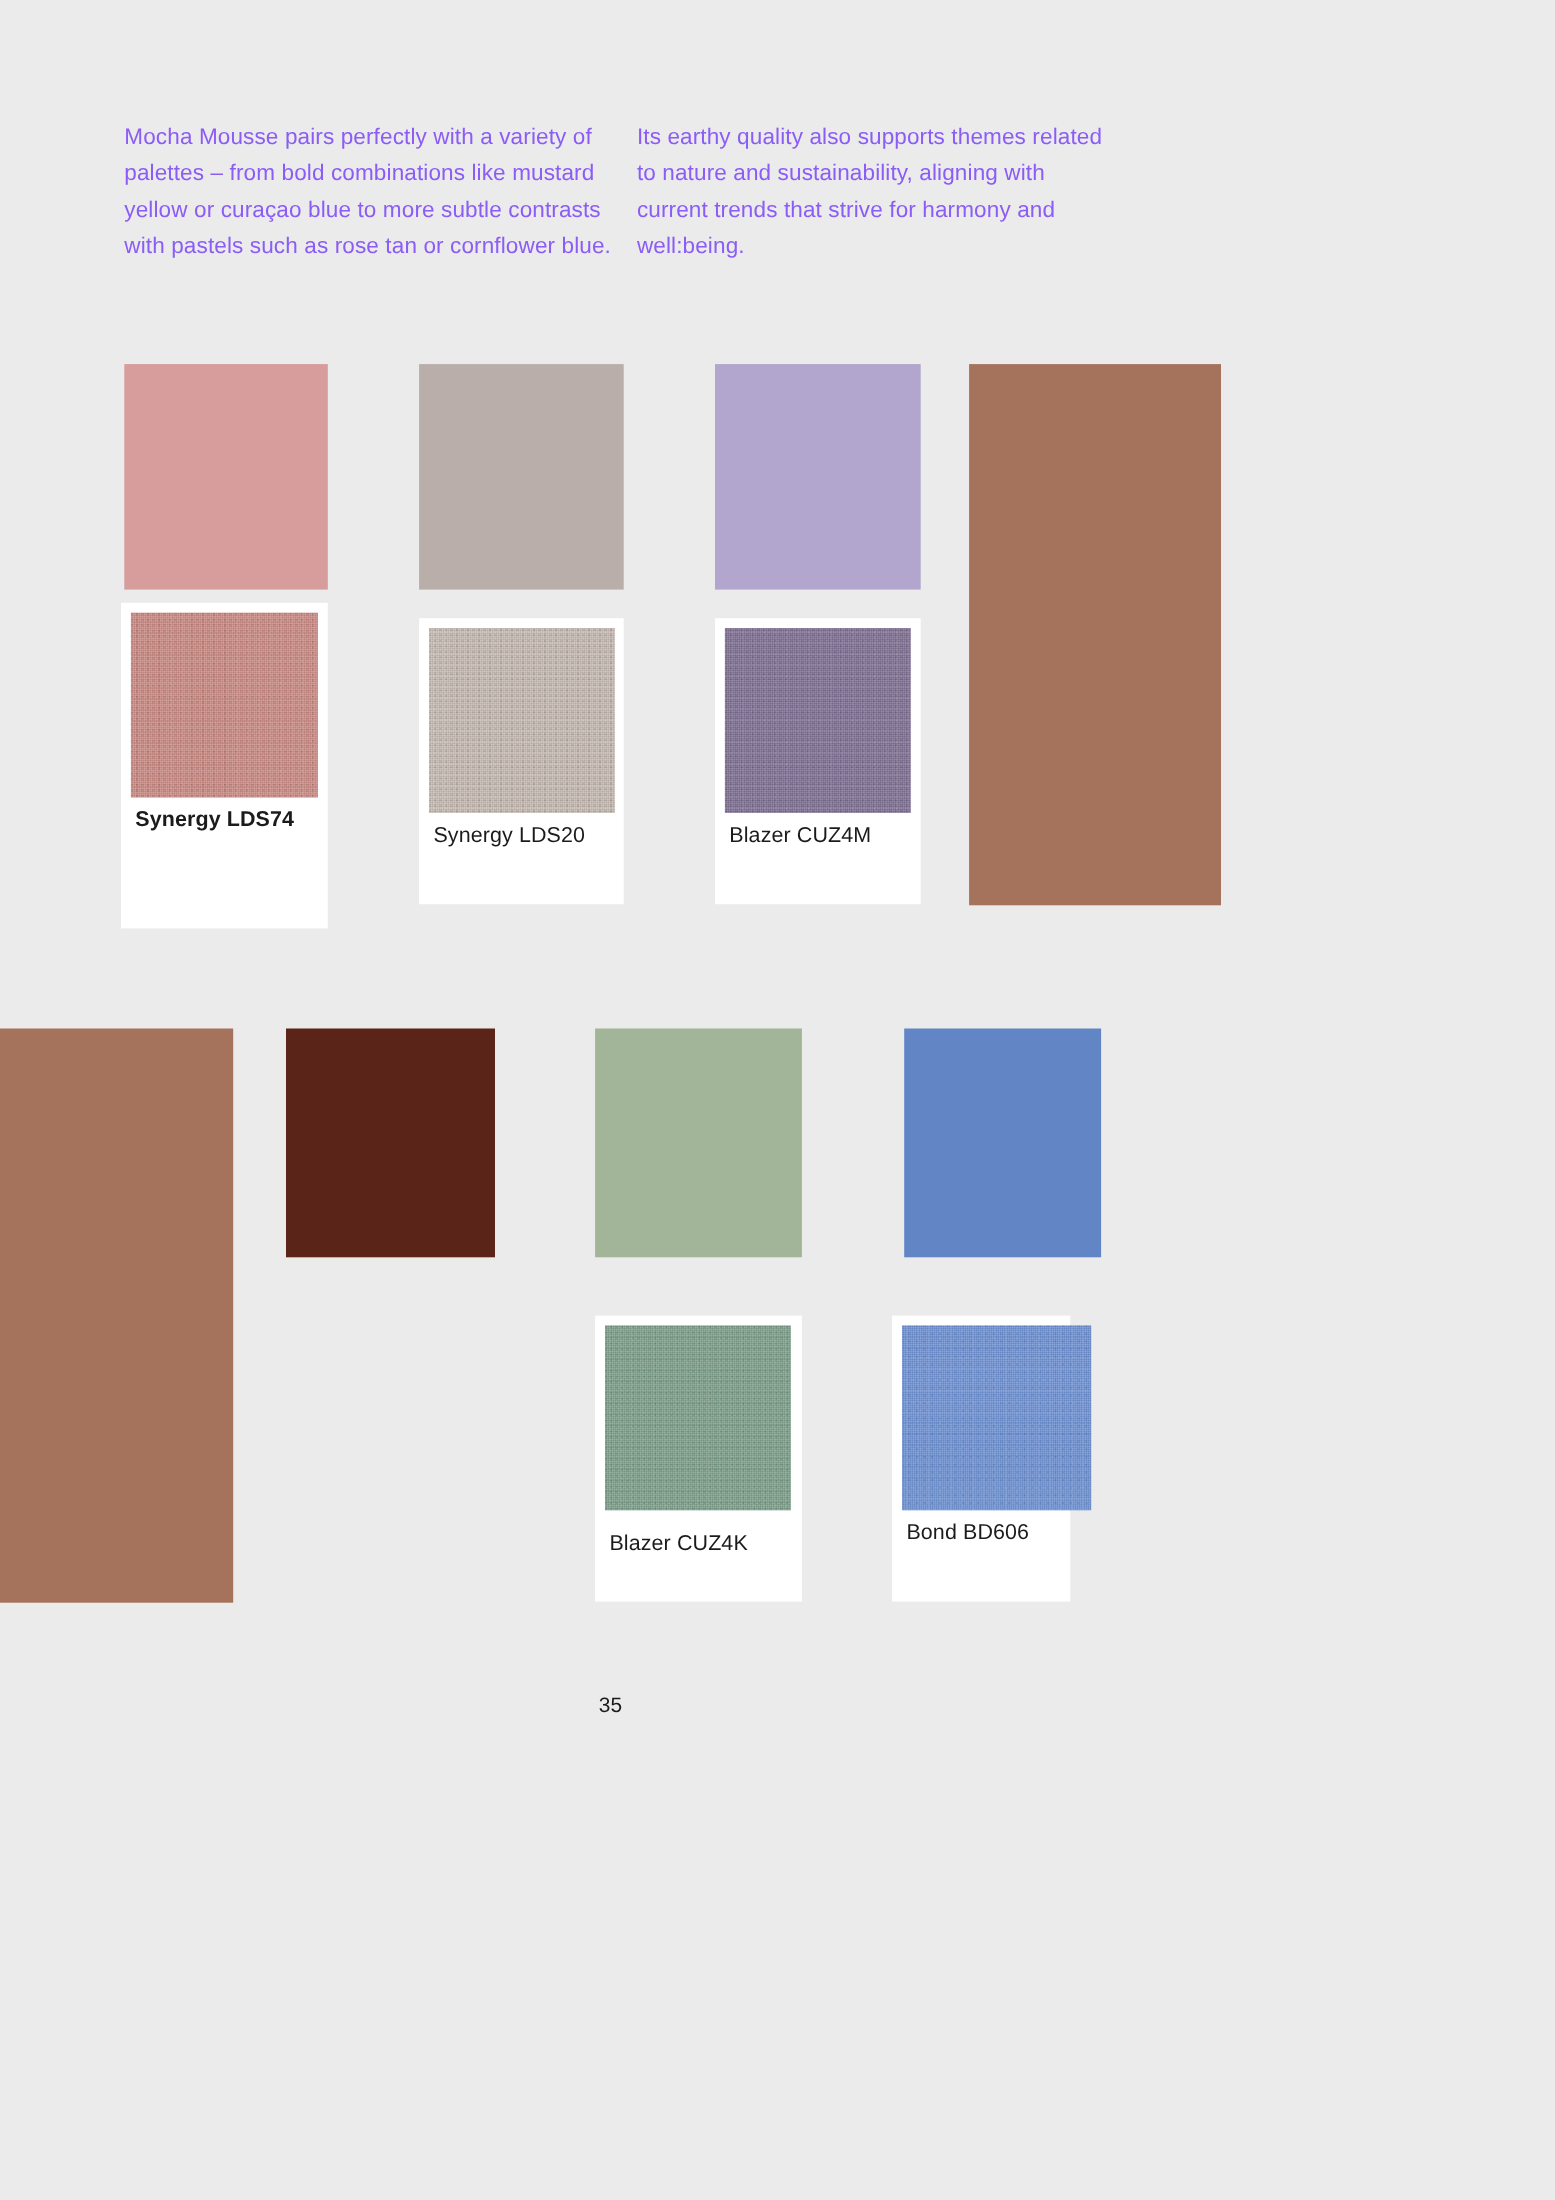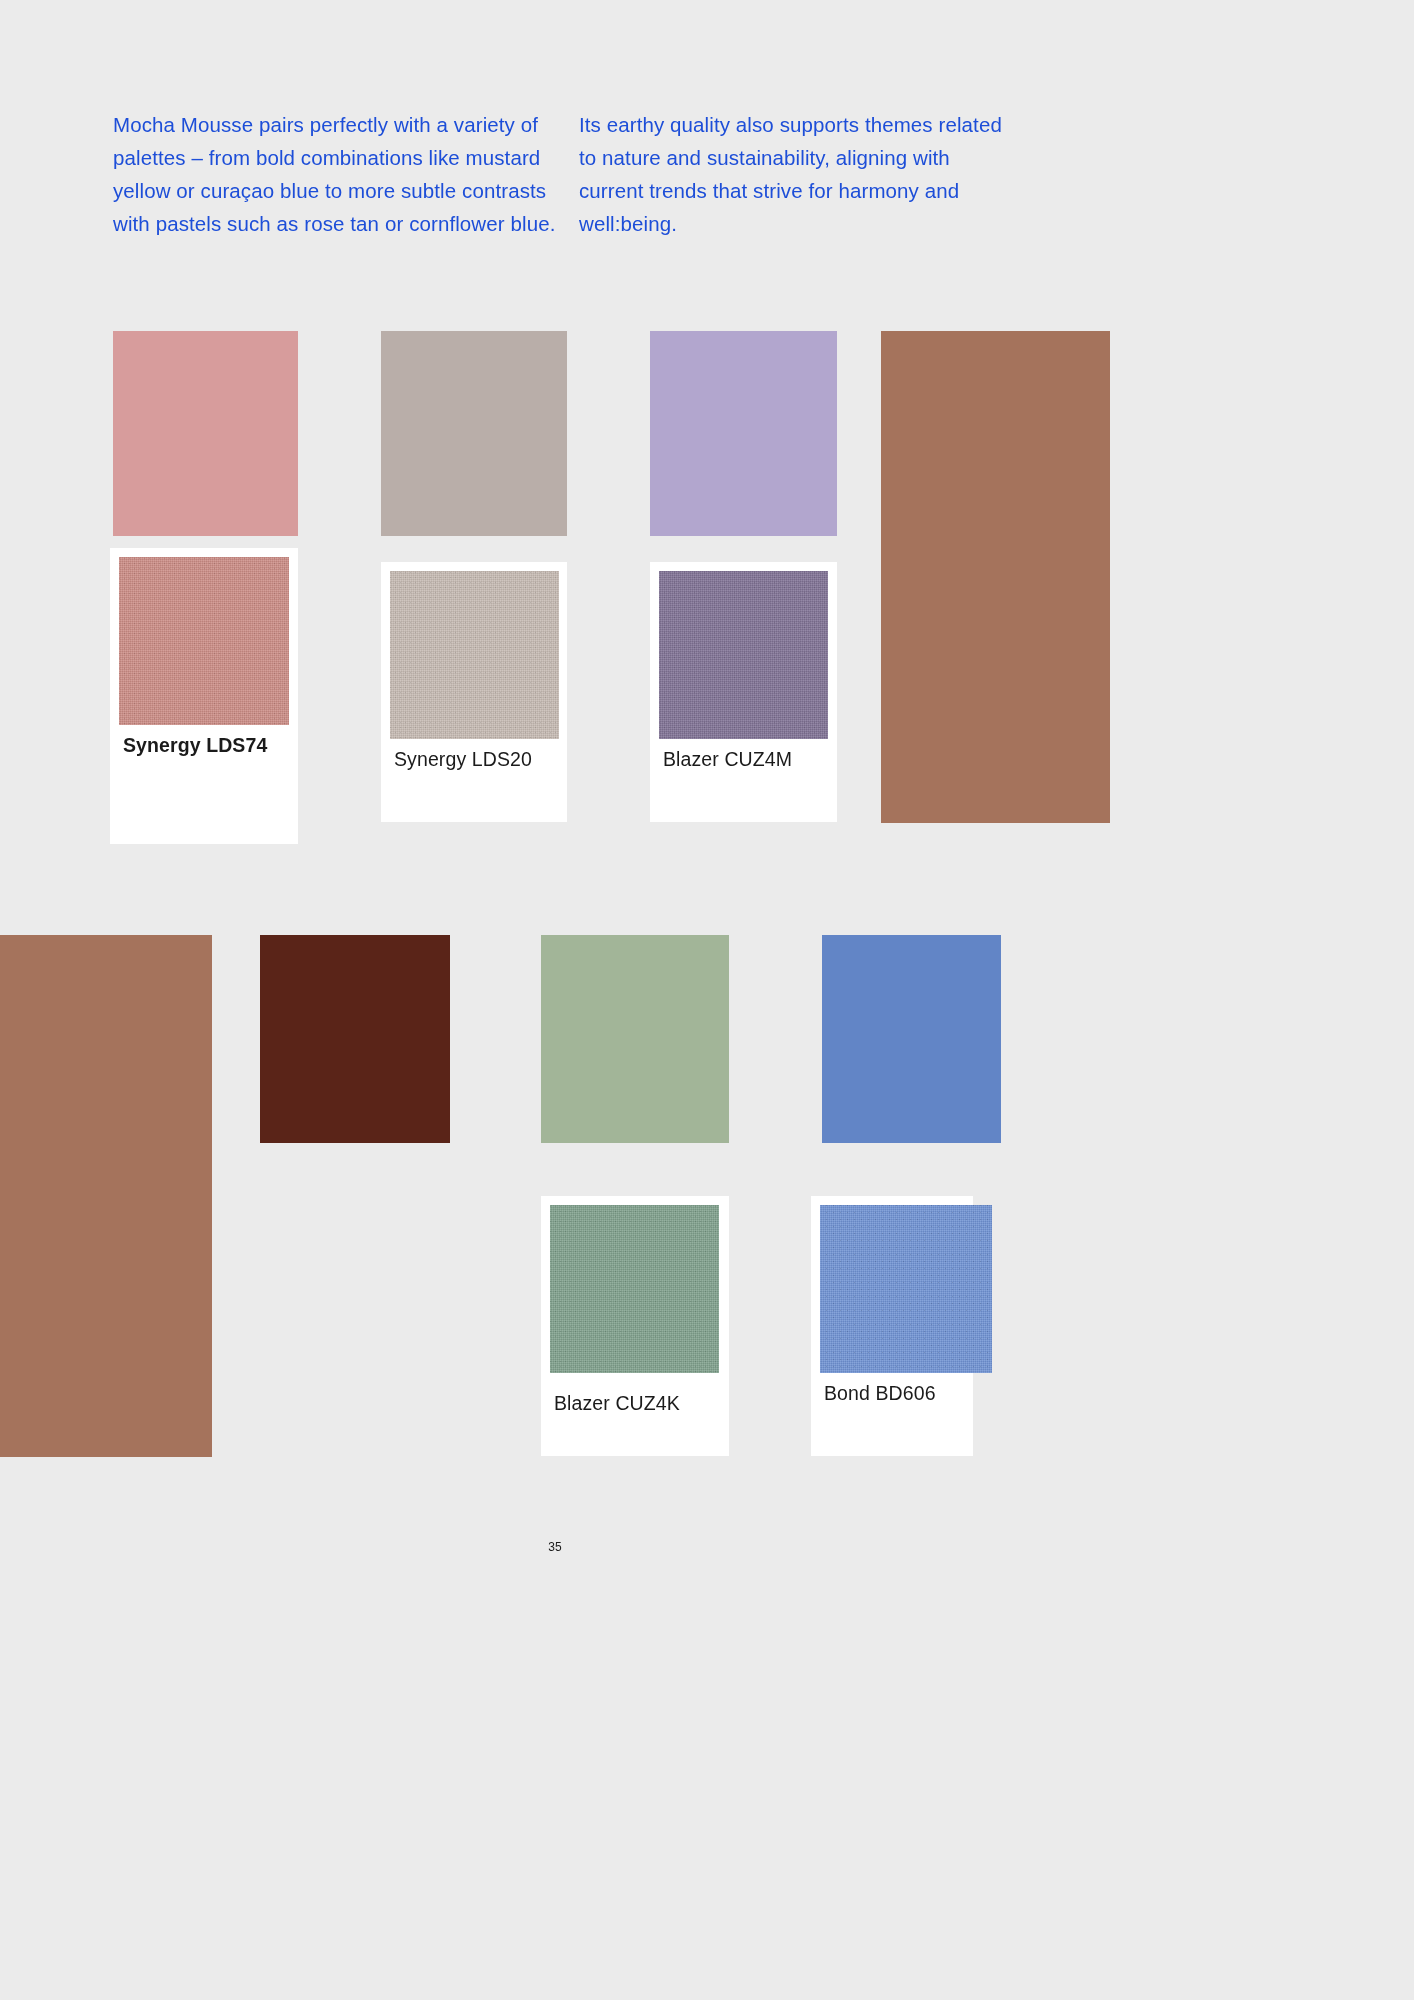--- a/index.html
+++ b/index.html
@@ -11,21 +11,21 @@
   }
   .page { position:relative; width:1414px; height:2000px; background:#ebebeb; }
 
   
   .intro { position:absolute; left:113px; top:108px; width:890px; display:flex; gap:0; }
   .col-left  { width:466px; }
   .col-right { width:424px; }
   .para {
     font-size:20.5px;
     line-height:33px;
-    color:#1d4ed8;
+    color:#8b5cf6;
     letter-spacing:0.1px;
     font-weight:400;
   }
 
   
   .block { position:absolute; }
 
   
   .card { position:absolute; background:#ffffff; }
   .card .fabric { position:absolute; left:9px; top:9px; }
@@ -60,21 +60,21 @@
   }
   .fabric.coarse::after {
     background-size:6px 6px, 7px 7px;
     opacity:1;
   }
 
   
   .pageno {
     position:absolute; left:0; top:1540px; width:1110px;
     text-align:center;
-    font-size:12px; color:#1b1b1b;
+    font-size:19px; color:#1b1b1b;
   }
 </style>
 </head>
 <body>
 
 <div class="page">
 
   <div class="intro">
     <div class="col-left">
       <p class="para">Mocha Mousse pairs perfectly with a variety of palettes – from bold combinations like mustard yellow or curaçao blue to more subtle contrasts with pastels such as rose tan or cornflower blue.</p>

